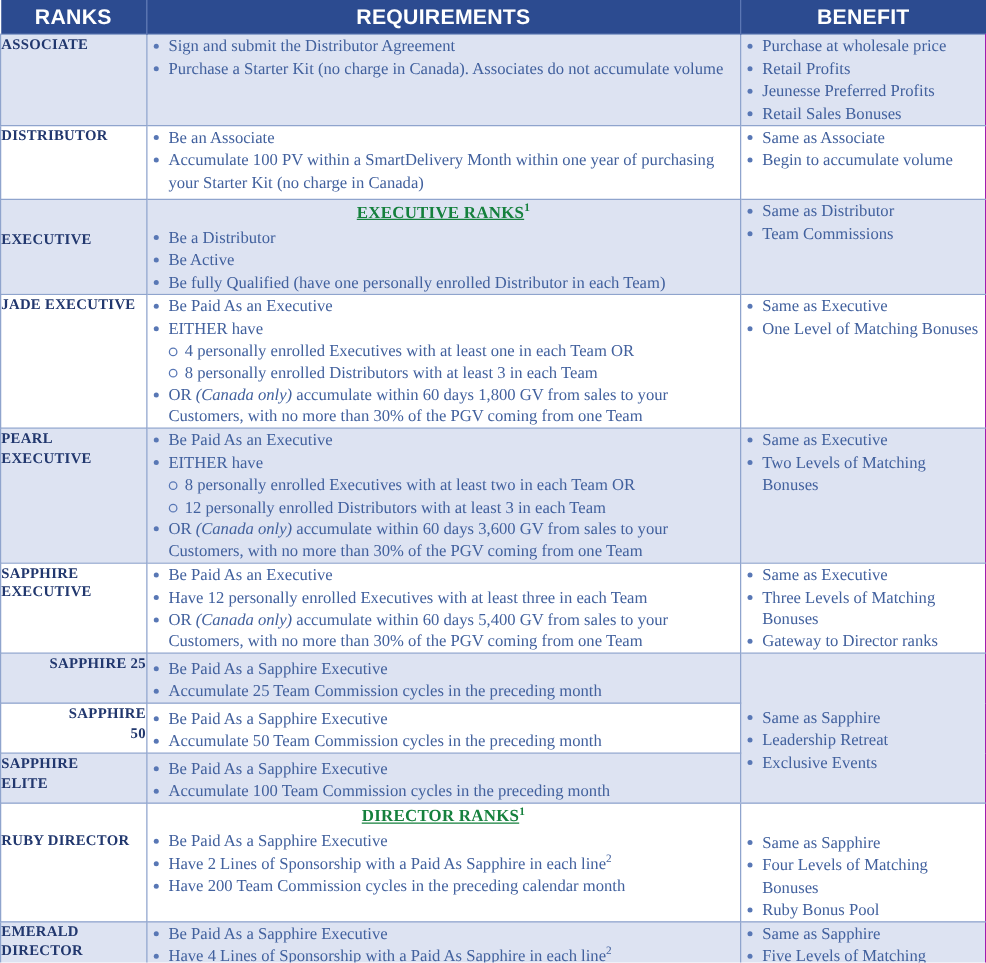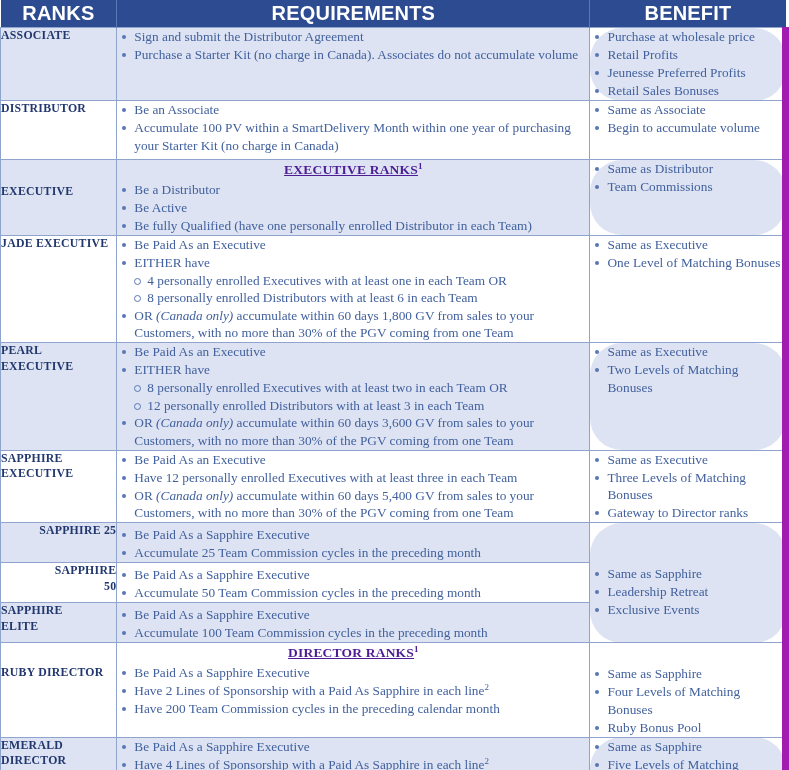--- a/index.html
+++ b/index.html
@@ -21,21 +21,21 @@
   }
   #table td, #table th {
     padding: 0;
     vertical-align: top;
   }
   
   thead tr { height: 27px; }
   thead th {
     background: #2c4b90;
     color: #ffffff;
-    font-size: 20px;
+    font-size: 17px;
     font-weight: bold;
     letter-spacing: 0.2px;
     text-align: center;
     vertical-align: middle;
     border-right: 1px solid #5c77b4;
     height: 27px;
     line-height: 27px;
   }
   thead th.last { border-right: none; }
 
@@ -44,21 +44,21 @@
   tbody tr.plain > td { background: #ffffff; }
   tbody td {
     border-top: 1px solid #8fa4cd;
     border-bottom: 1px solid #8fa4cd;
     border-right: 1px solid #8fa4cd;
     font-family: Liberation Serif, serif;
   }
   tbody td.rank {
     border-left: 1px solid #8fa4cd;
   }
-  tbody td.benefit { border-right: 7px solid #a21caf; border-radius: 32px; }
+  tbody td.benefit { border-right: 1px solid #a21caf; }
 
   
   .rank {
     width: 116px;
     font-size: 11.8px;
     font-weight: bold;
     color: #21376e;
     letter-spacing: 0.25px;
     padding: 7px 6px 6px 6px;
     line-height: 15.5px;
@@ -73,21 +73,21 @@
     width: 472px;
     padding: 5px 10px 6px 10px;
     font-size: 13.3px;
     line-height: 17.5px;
     color: #42619e;
   }
   .section-head {
     text-align: center;
     font-weight: bold;
     text-decoration: underline;
-    color: #4c1d95;
+    color: #15803d;
     font-size: 13.5px;
     margin: 1px 0 2px 0;
     letter-spacing: 0.2px;
   }
   .section-head sup { font-size: 9px; text-decoration: none; display:inline-block; }
 
   
   .benefit {
     width: 201px;
     padding: 5px 4px 6px 8px;
@@ -208,21 +208,21 @@
       <td class="rank left" style="height:105px;">
         <span class="ln">JADE EXECUTIVE</span>
       </td>
       <td class="req">
         <ul class="lvl1">
           <li>Be Paid As an Executive</li>
           <li>EITHER have</li>
         </ul>
         <ul class="lvl2">
           <li>4 personally enrolled Executives with at least one in each Team OR</li>
-          <li>8 personally enrolled Distributors with at least 6 in each Team</li>
+          <li>8 personally enrolled Distributors with at least 3 in each Team</li>
         </ul>
         <ul class="lvl1">
           <li>OR <em>(Canada only)</em> accumulate within 60 days 1,800 GV from sales to your Customers, with no more than 30% of the PGV coming from one Team</li>
         </ul>
       </td>
       <td class="benefit">
         <ul class="lvl1">
           <li>Same as Executive</li>
           <li>One Level of Matching Bonuses</li>
         </ul>

